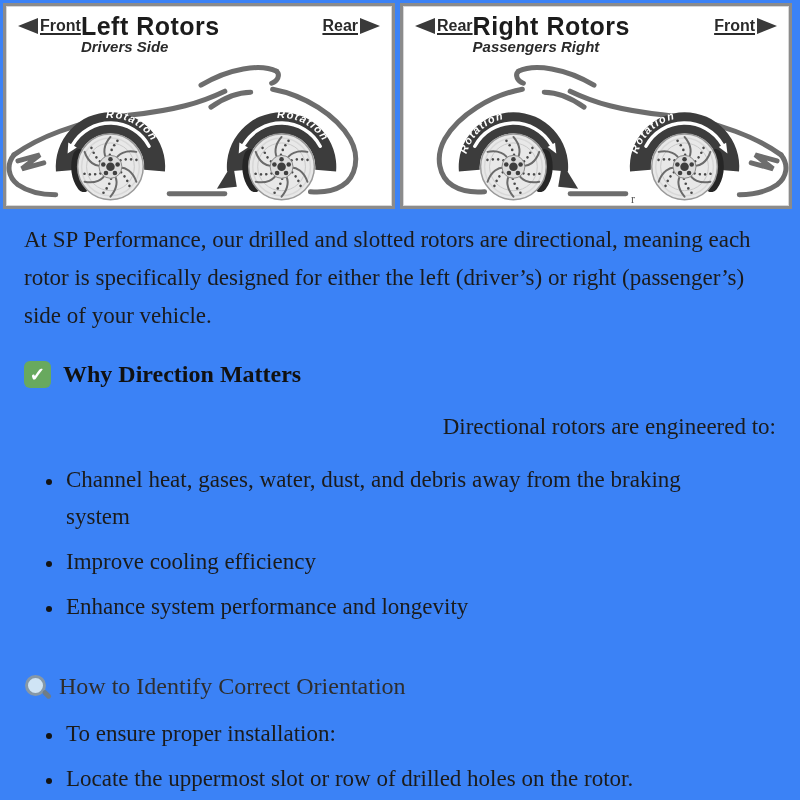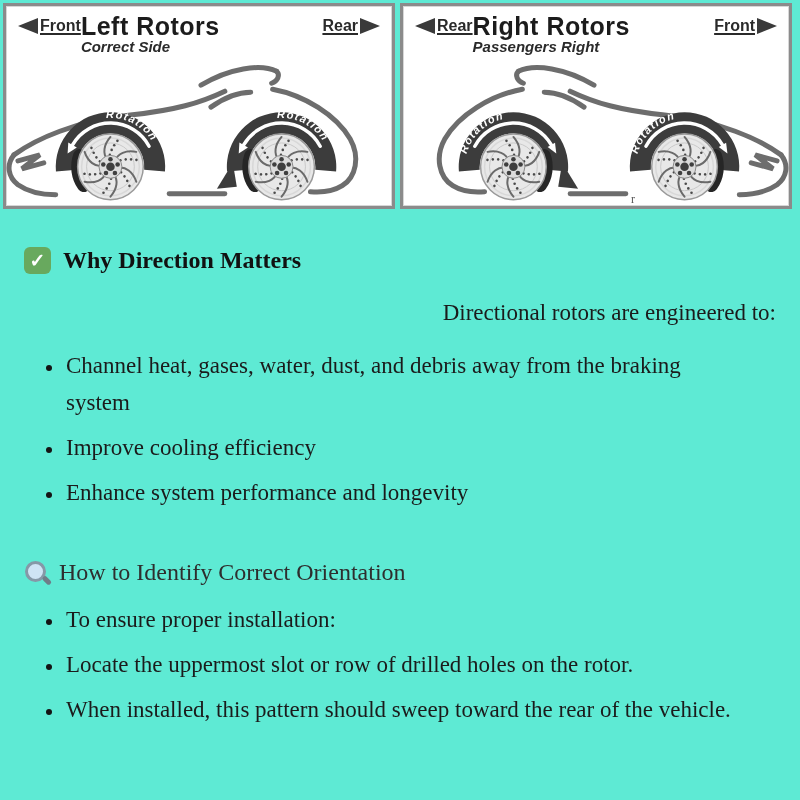--- a/index.html
+++ b/index.html
@@ -1,18 +1,18 @@
 <!DOCTYPE html>
 <html><head>
 <meta charset="utf-8">
 <style>
   html,body{margin:0;padding:0;background:#ffffff;}
   .page{
     width:800px;height:800px;box-sizing:border-box;
-    background:#5eead4;color:#1b1b1b;
+    background:#3b82f6;color:#1b1b1b;
     font-family:"Liberation Serif", serif;
     overflow:hidden;
   }
   
   .diagram-row{
     display:flex;gap:5px;padding:3px 3px 0 3px;
   }
   .panel{
     position:relative;
     width:392px;height:206px;box-sizing:border-box;
@@ -89,21 +89,21 @@
   <div class="diagram-row">
 
     <div class="panel">
       <div class="panel-header">
         <div class="dir-label">
           <span class="tri tri-left"></span>
           <span class="dir-text">Front</span>
         </div>
         <div class="panel-title-wrap">
           <div class="panel-title">Left Rotors</div>
-          <div class="panel-subtitle">Correct Side</div>
+          <div class="panel-subtitle">Drivers Side</div>
         </div>
         <div class="dir-label">
           <span class="dir-text">Rear</span>
           <span class="tri tri-right"></span>
         </div>
       </div>
 
       <svg class="car" viewBox="0 0 388 152">
         <defs>
 
@@ -218,20 +218,21 @@
           <use href="#arrow-cw"></use>
           <text class="rot-text"><textPath href="#tp-cw" startOffset="6">Rotation</textPath></text>
         </g>
       </svg>
       <span class="stray">r</span>
     </div>
   </div>
 
   <div class="content">
 
+    <p class="intro">At SP Performance, our drilled and slotted rotors are directional, meaning each rotor is specifically designed for either the left (driver’s) or right (passenger’s) side of your vehicle.</p>
 
     <h2 class="sec">
       <span class="check-icon">✓</span>
       <span>Why Direction Matters</span>
     </h2>
 
     <p class="lead">Directional rotors are engineered to:</p>
 
     <ul class="blist s1">
       <li>Channel heat, gases, water, dust, and debris away from the braking system</li>

